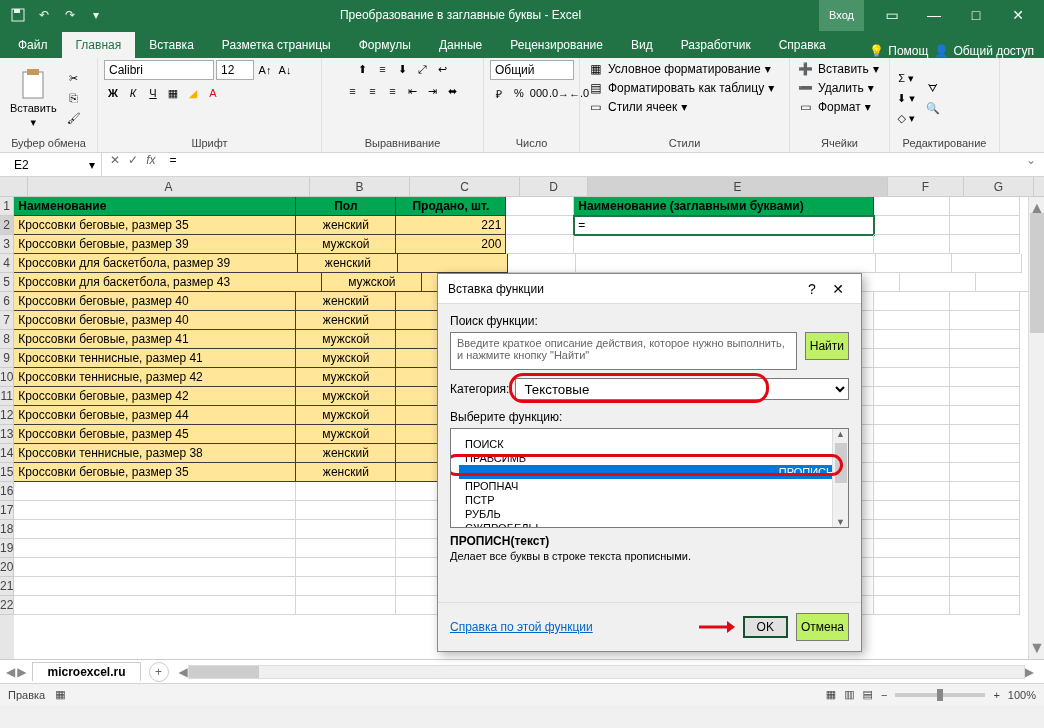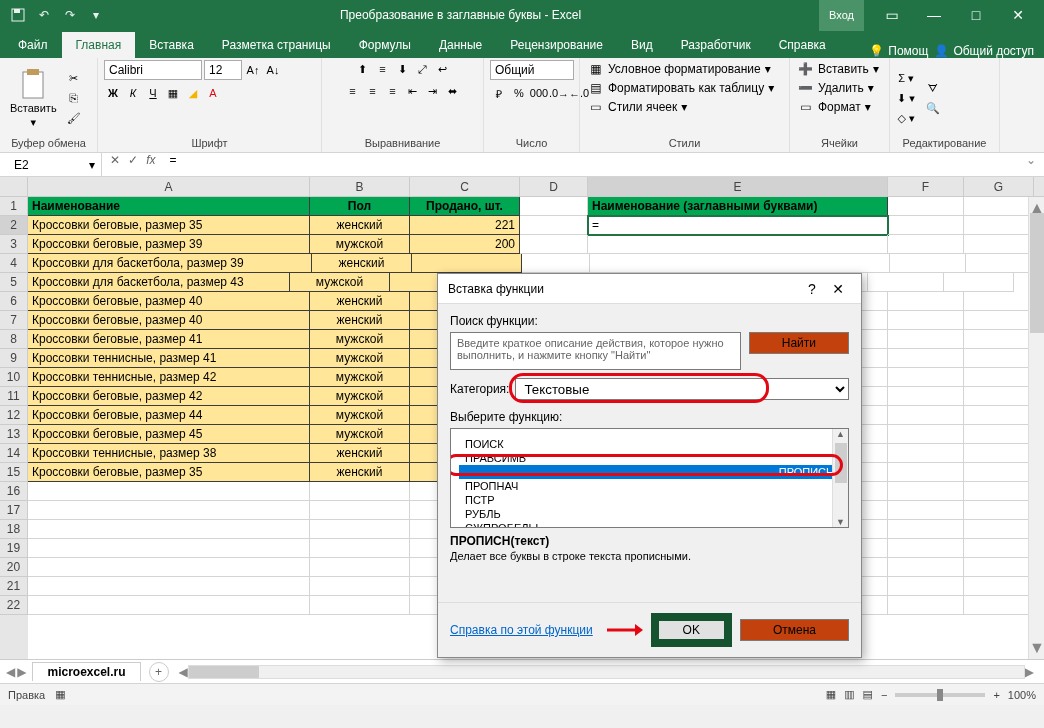--- a/index.html
+++ b/index.html
@@ -24,21 +24,21 @@
 
 .ribbon { height: 95px; background: #f3f3f3; border-bottom: 1px solid #d4d4d4; display: flex; font-size: 11px; }
 .ribbon-group { border-right: 1px solid #e0e0e0; padding: 2px 6px; display: flex; flex-direction: column; }
 .group-content { flex: 1; display: flex; align-items: center; gap: 4px; }
 .group-label { text-align: center; font-size: 11px; color: #444; padding: 1px 0; }
 .big-btn { display: flex; flex-direction: column; align-items: center; gap: 2px; padding: 2px 4px; }
 .small-btns { display: flex; flex-direction: column; gap: 2px; }
 .btn-row { display: flex; gap: 2px; align-items: center; }
 .rbtn { min-width: 18px; height: 18px; display: flex; align-items: center; justify-content: center; border: 1px solid transparent; font-size: 11px; }
 .font-select { border: 1px solid #ababab; background: white; padding: 1px 4px; font-size: 12px; height: 20px; }
-.font-name { width: 98px; }
+.font-name { width: 110px; }
 .font-size { width: 38px; }
 .styles-item { display: flex; align-items: center; gap: 4px; padding: 1px 2px; font-size: 12px; }
 .ico { width: 16px; height: 16px; display: inline-flex; align-items: center; justify-content: center; }
 
 
 .formula-row { height: 24px; background: white; border-bottom: 1px solid #d4d4d4; display: flex; align-items: flex-start; font-size: 12px; padding-left: 8px; }
 .name-box { width: 94px; border-right: 1px solid #d4d4d4; padding: 0 6px; display: flex; align-items: center; justify-content: space-between; height: 100%; }
 .fb-btns { display: flex; gap: 8px; padding: 0 8px; color: #666; }
 .formula-input { flex: 1; padding: 0 6px; }
 
@@ -82,33 +82,33 @@
 .dlg-title-txt { flex: 1; font-size: 12px; }
 .dlg-ctrl { width: 26px; text-align: center; font-size: 14px; }
 .dlg-body { padding: 10px 12px; }
 .dlg-label { margin-bottom: 4px; }
 .dlg-searchbox { width: 100%; height: 38px; border: 1px solid #7a7a7a; background: white; padding: 4px 6px; font-size: 11px; color: #666; margin-bottom: 8px; resize: none; font-family: inherit; }
 .dlg-row { display: flex; align-items: center; gap: 6px; margin-bottom: 10px; }
 .dlg-cat-wrap { flex: 1; position: relative; }
 .dlg-select { width: 100%; height: 22px; border: 1px solid #7a7a7a; background: white; padding: 0 4px; }
 .red-oval { position: absolute; border: 3px solid #e30613; border-radius: 14px; pointer-events: none; }
 .oval-cat { left: -6px; top: -5px; width: 260px; height: 30px; }
-.dlg-btn { padding: 2px 32px; border: 1px solid #7a7a7a; background: #c2410c; height: 22px; font-size: 12px; }
+.dlg-btn { padding: 2px 4px; border: 1px solid #7a7a7a; background: #bef264; height: 28px; font-size: 12px; }
 .dlg-list { position: relative; border: 1px solid #7a7a7a; background: white; height: 100px; overflow: hidden; margin-bottom: 6px; }
 .dlg-list-inner { padding: 8px; }
 .list-item { padding: 0 6px; height: 14px; line-height: 14px; font-size: 11px; }
 .list-item.sel { background: #0078d7; color: white; text-align: right; }
 .oval-list { left: -6px; top: 25px; width: 398px; height: 22px; z-index: 5; }
 .list-scroll { position: absolute; right: 0; top: 0; width: 16px; height: 100%; background: #f0f0f0; border-left: 1px solid #ddd; }
 .dlg-sig { font-weight: bold; margin-bottom: 2px; }
 .dlg-desc { margin-bottom: 30px; font-size: 11px; }
 .dlg-footer { display: flex; align-items: center; padding: 10px 12px; border-top: 1px solid #ddd; }
 .dlg-link { color: #0066cc; text-decoration: underline; }
 .dlg-foot-btns { margin-left: auto; display: flex; gap: 8px; align-items: center; }
-.ok-btn { border: 8px solid #14532d; padding: 2px 24px; background: #e1e1e1; font-size: 12px; }
+.ok-btn { border: 2px solid #14532d; padding: 2px 12px; background: #e1e1e1; font-size: 12px; }
 .red-arrow { width: 36px; }
 
 svg { display: block; }
 </style>
 </head>
 <body>
 
 <div class="titlebar">
   <div class="qat">
     <span class="qat-btn">
@@ -344,21 +344,21 @@
         <div class="cell-row">
           <div class="cell data-cell" style="width: 284px;">Кроссовки для баскетбола, размер 39</div>
           <div class="cell data-cell center" style="width: 100px;">женский</div>
           <div class="cell data-cell right" style="width: 110px;"></div>
           <div class="cell" style="width: 68px;"></div>
           <div class="cell" style="width: 300px;"></div>
           <div class="cell" style="width: 76px;"></div>
           <div class="cell" style="width: 70px;"></div>
         </div>
         <div class="cell-row">
-          <div class="cell data-cell" style="width: 262px;">Кроссовки для баскетбола, размер 43</div>
+          <div class="cell data-cell" style="width: 308px;">Кроссовки для баскетбола, размер 43</div>
           <div class="cell data-cell center" style="width: 100px;">мужской</div>
           <div class="cell data-cell right" style="width: 110px;"></div>
           <div class="cell" style="width: 68px;"></div>
           <div class="cell" style="width: 300px;"></div>
           <div class="cell" style="width: 76px;"></div>
           <div class="cell" style="width: 70px;"></div>
         </div>
         <div class="cell-row">
           <div class="cell data-cell" style="width: 282px;">Кроссовки беговые, размер 40</div>
           <div class="cell data-cell center" style="width: 100px;">женский</div>

